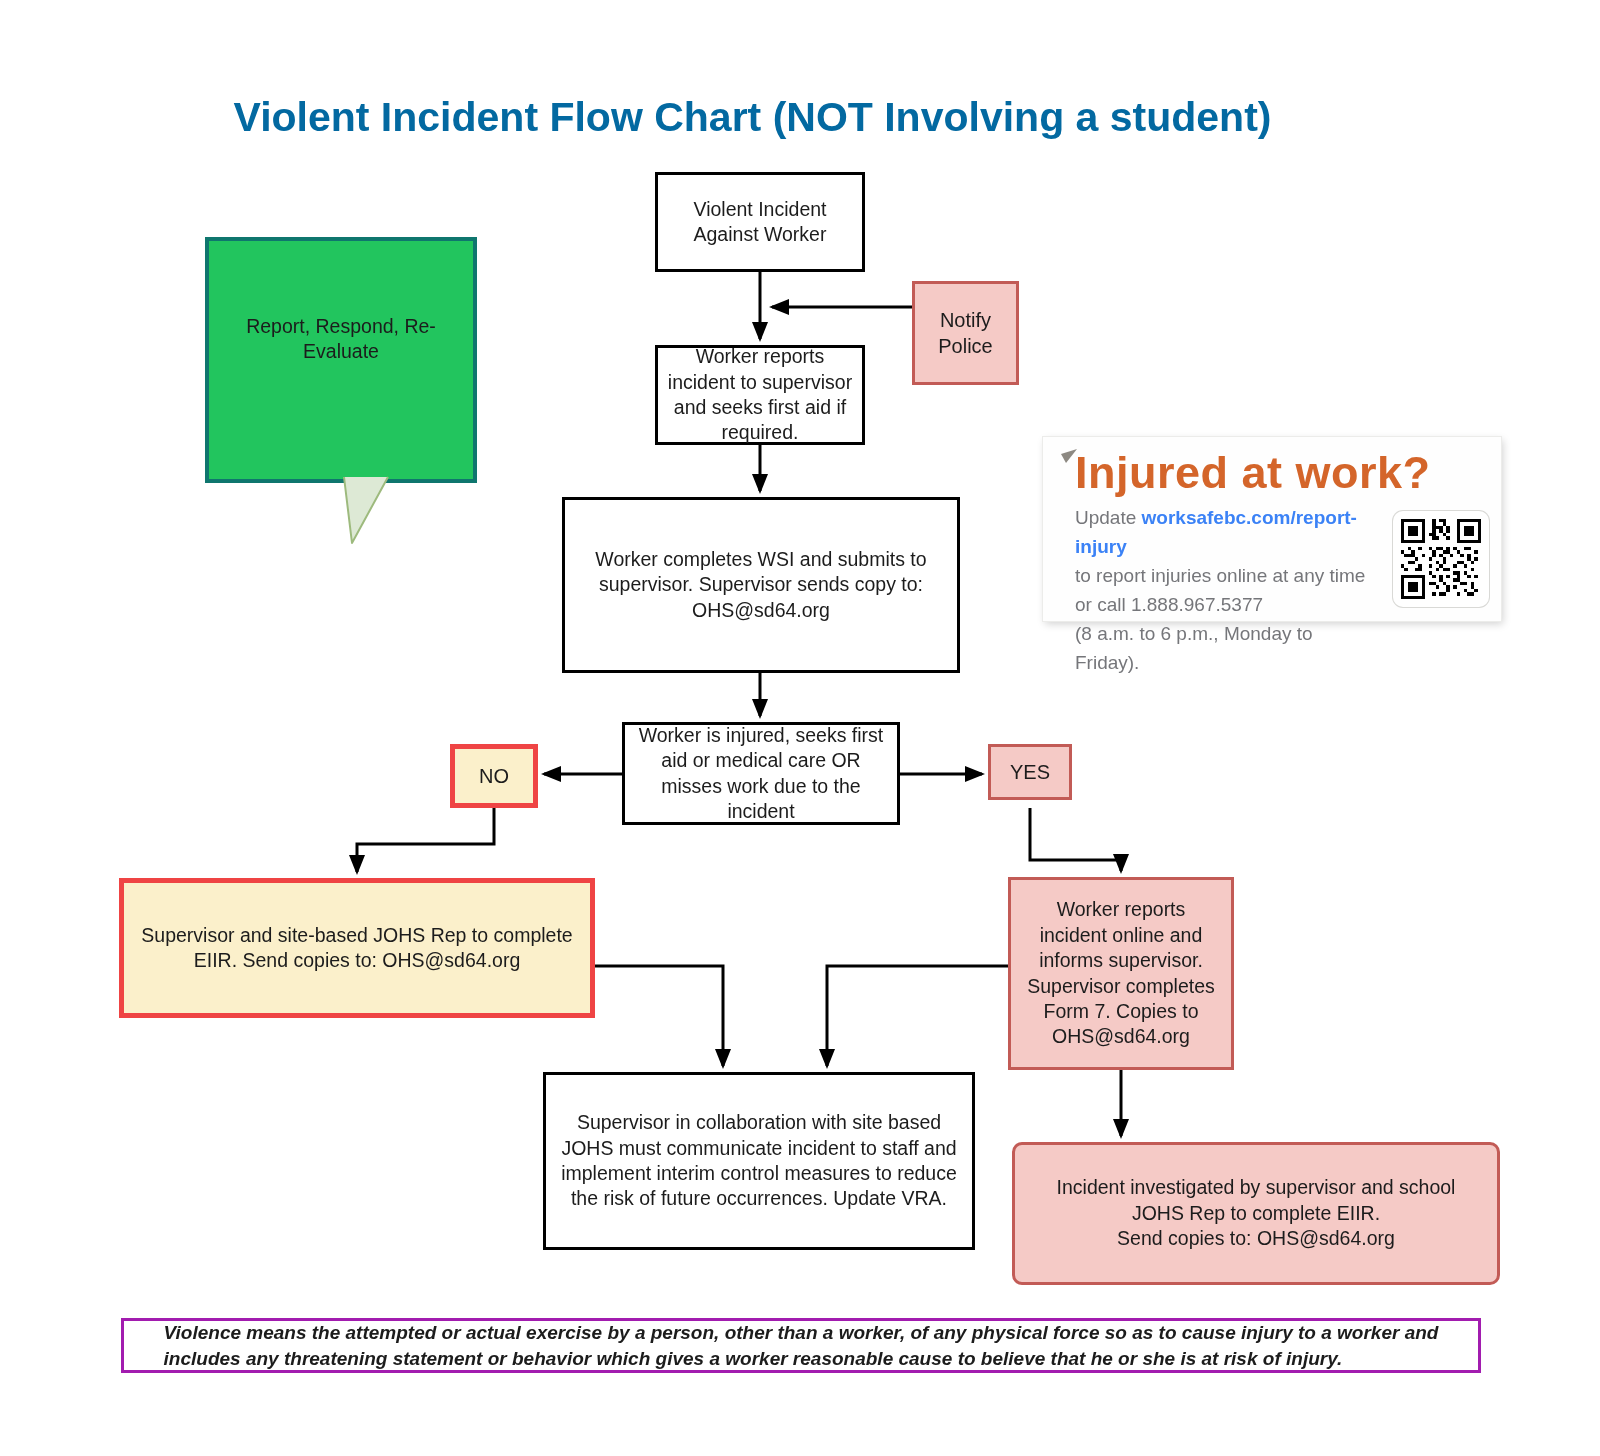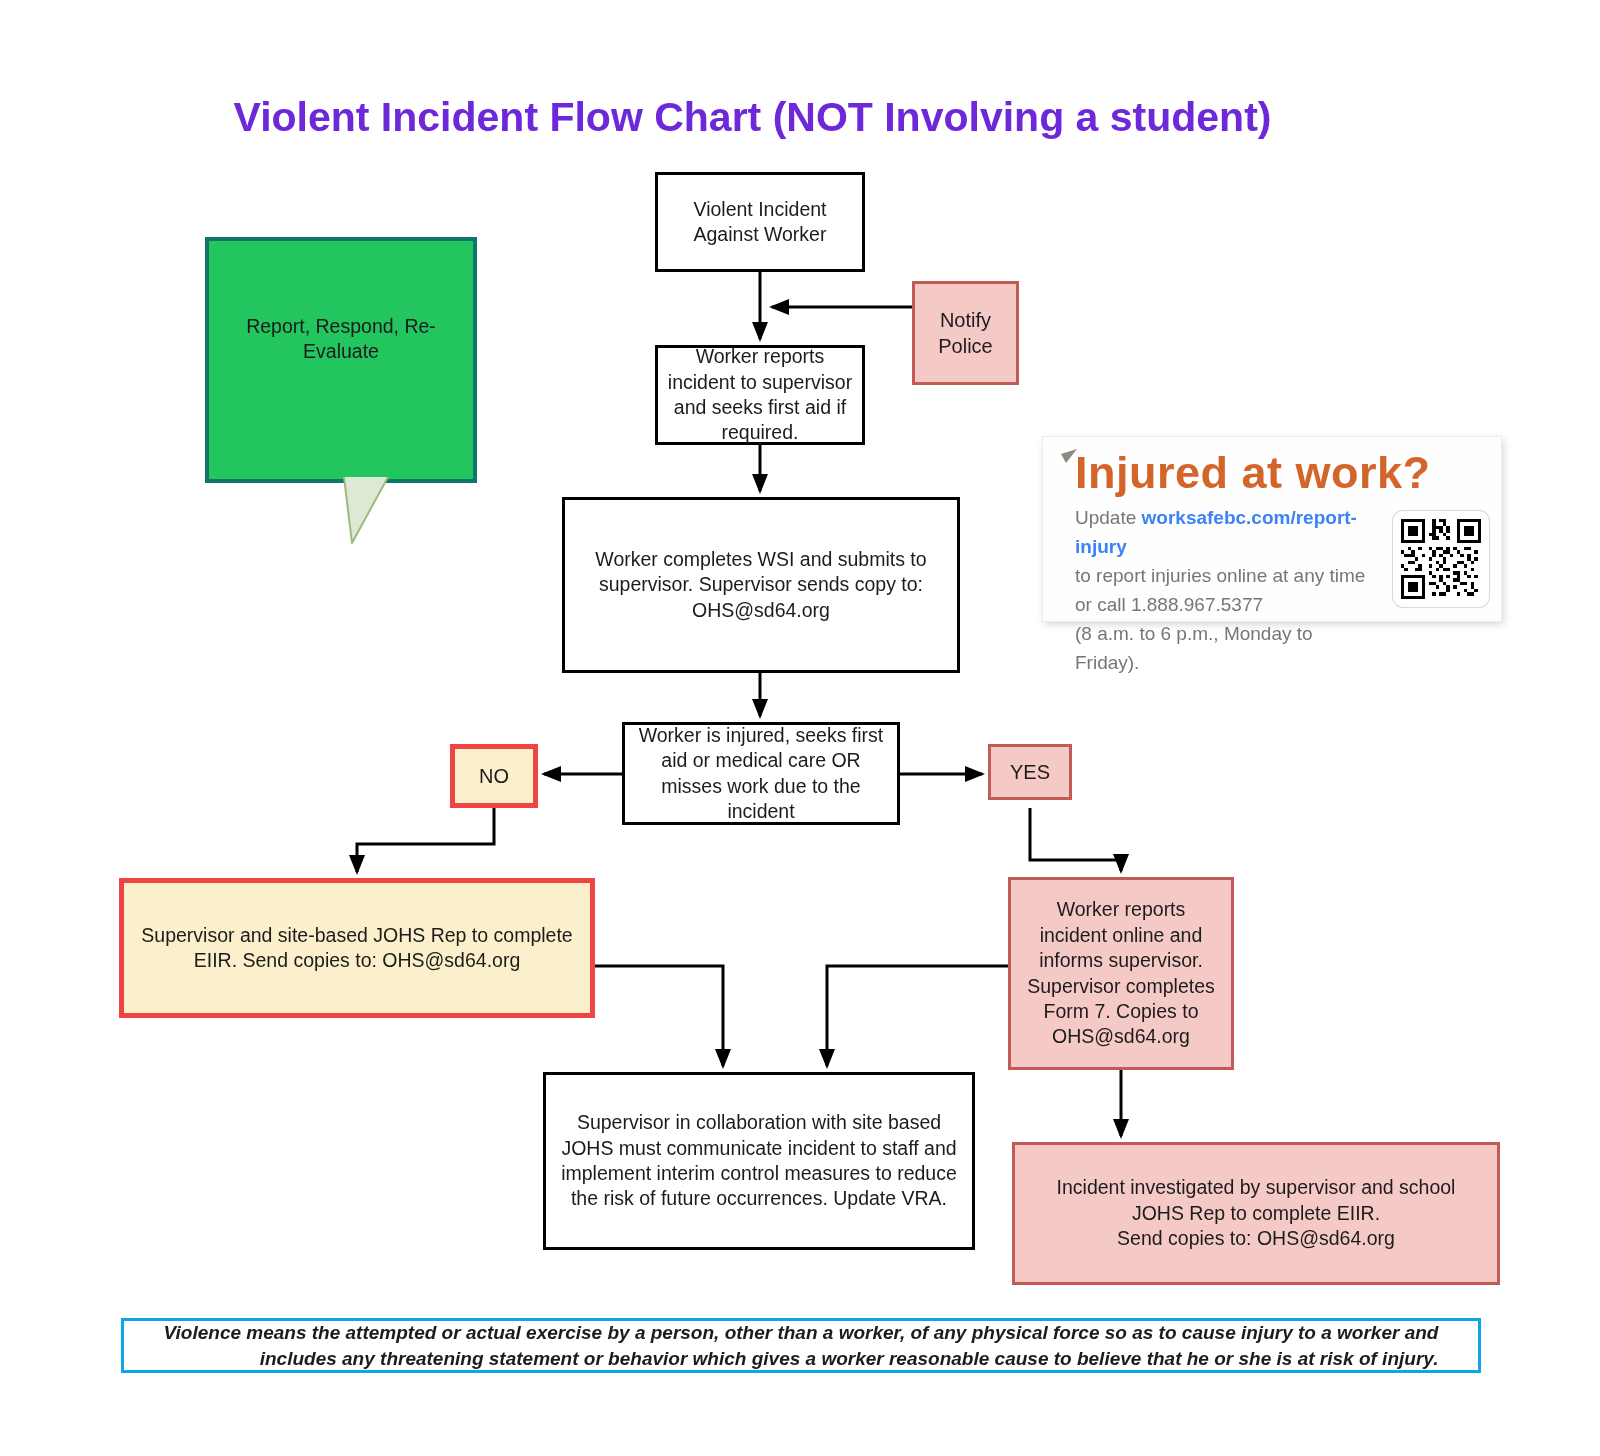--- a/index.html
+++ b/index.html
@@ -2,38 +2,38 @@
 <html><head>
 <meta charset="utf-8">
 <style>
   html,body{margin:0;padding:0;background:#ffffff;}
   .canvas{
     position:relative;width:1600px;height:1456px;background:#ffffff;
     font-family:"Liberation Sans", sans-serif;color:#1c1c1c;overflow:hidden;
   }
   .title{
     position:absolute;left:0;top:94px;width:1505px;text-align:center;
-    font-size:41px;font-weight:bold;color:#6d28d9;
+    font-size:41px;font-weight:bold;color:#0369a1;
   }
   .connectors{position:absolute;left:0;top:0;z-index:0;}
   .node{
     position:absolute;box-sizing:border-box;z-index:1;
     display:flex;align-items:center;justify-content:center;
     text-align:center;font-size:19.5px;line-height:1.3;
     white-space:pre-line;padding:4px 8px;
   }
   .plain{background:#ffffff;border:3px solid #000000;}
   .pink{background:#F5CAC6;border:3px solid #C25B56;}
   .yellow{background:#FBF0CB;border:5px solid #ef4444;}
   .green{background:#22c55e;border:4px solid #0f766e;}
   .tail-svg{position:absolute;left:0;top:0;z-index:2;pointer-events:none;}
   .definition{
     position:absolute;left:121px;top:1318px;width:1360px;height:55px;box-sizing:border-box;
-    border:3px solid #0ea5e9;display:flex;align-items:center;justify-content:center;
-    text-align:right;font-size:19px;font-weight:bold;font-style:italic;
+    border:3px solid #a21caf;display:flex;align-items:center;justify-content:center;
+    text-align:left;font-size:19px;font-weight:bold;font-style:italic;
     line-height:1.32;white-space:pre-line;z-index:1;
   }
   
   .banner{
     position:absolute;left:1043px;top:437px;width:458px;height:184px;box-sizing:border-box;
     background:#fefefe;z-index:1;
     box-shadow:0 0 0 1px #ececea, 2px 3px 8px rgba(0,0,0,0.18);
     padding:12px 16px 10px 18px;
   }
   .banner-heading{
@@ -116,21 +116,21 @@
 informs supervisor.
 Supervisor completes
 Form 7. Copies to
 OHS@sd64.org</div>
 
   <div class="node plain" style="left:543px;top:1072px;width:432px;height:178px;">Supervisor in collaboration with site based
 JOHS must communicate incident to staff and
 implement interim control measures to reduce
 the risk of future occurrences.  Update VRA.</div>
 
-  <div class="node pink" style="left:1012px;top:1142px;width:488px;height:143px;">Incident investigated by supervisor and school
+  <div class="node pink" style="left:1012px;top:1142px;width:488px;height:143px;border-radius:10px;">Incident investigated by supervisor and school
 JOHS Rep to complete EIIR.
 Send copies to: OHS@sd64.org</div>
 
   <div class="banner">
     <svg class="fold" width="18" height="15">
       <polygon points="0,5 16,0 5,14" fill="#8d8982"></polygon>
     </svg>
     <div class="banner-heading">Injured at work?</div>
     <div class="banner-body">
       <div><span>Update </span><b>worksafebc.com/report-injury</b></div>

